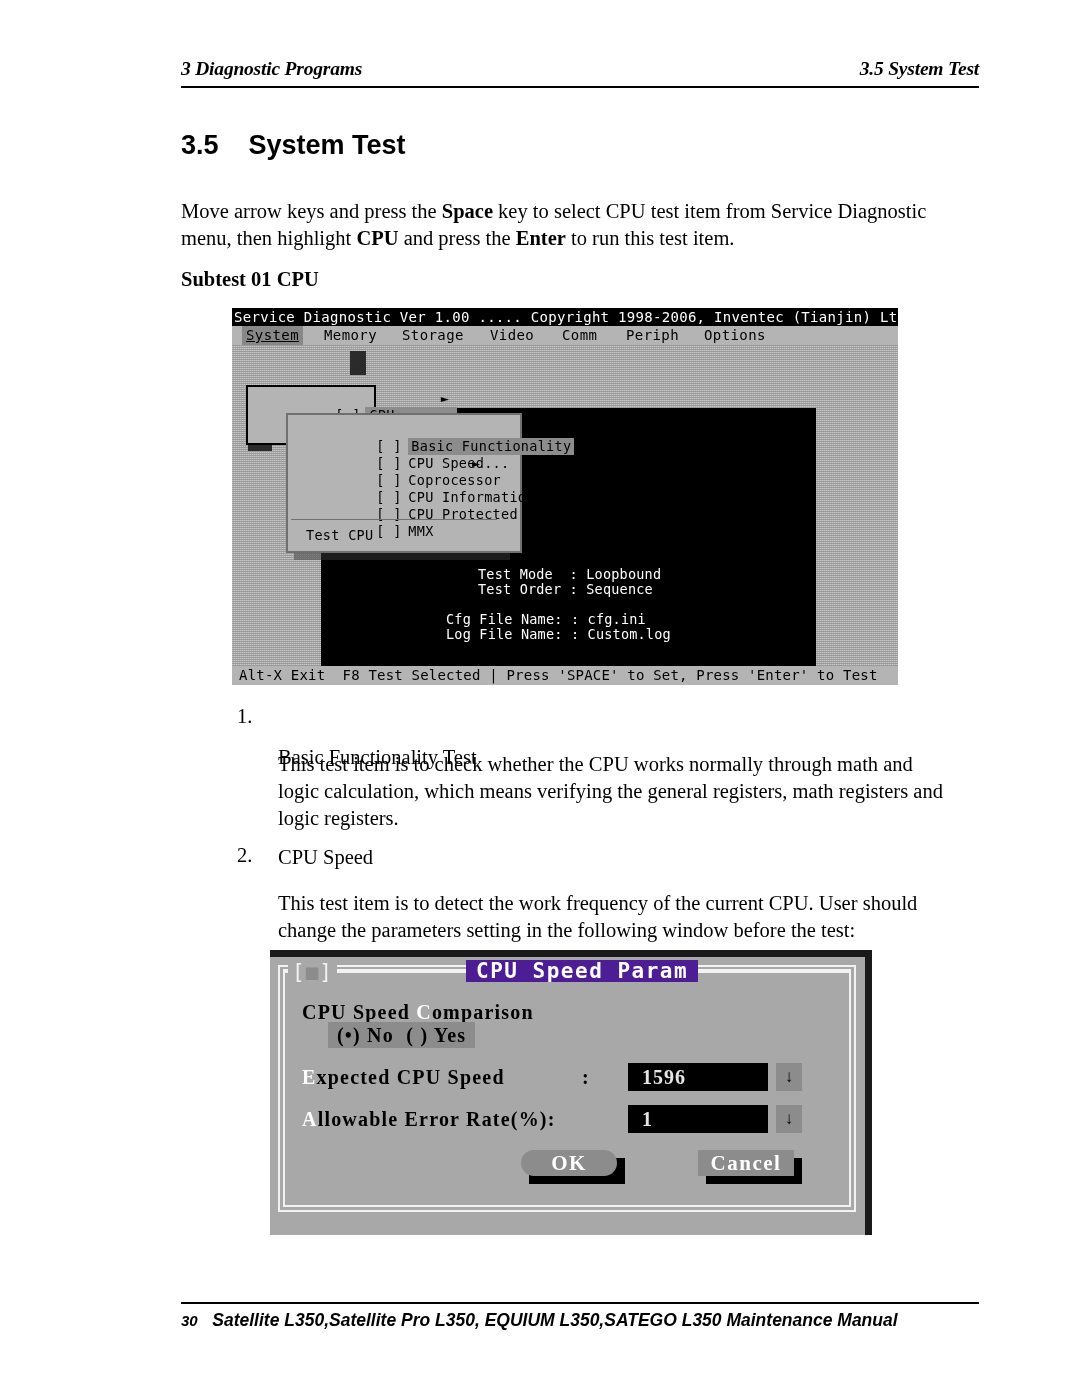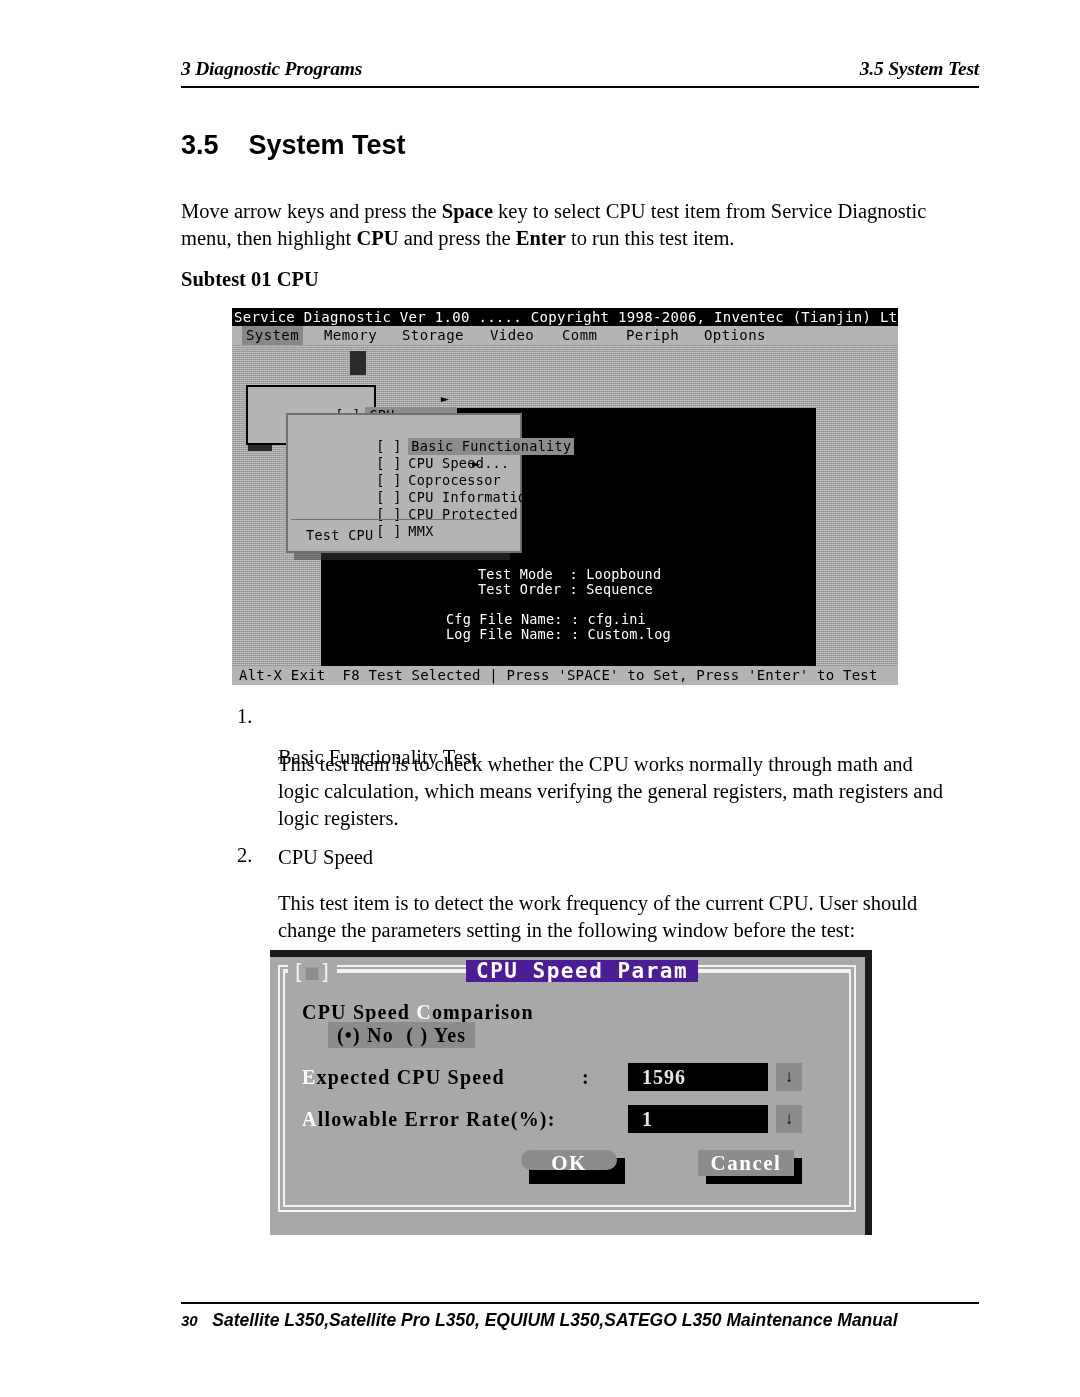--- a/index.html
+++ b/index.html
@@ -435,21 +435,21 @@
     <span>Move arrow keys and press the </span><b>Space</b><span> key to select CPU test item from Service Diagnostic menu, then highlight </span><b>CPU</b><span> and press the </span><b>Enter</b><span> to run this test item.</span>
   </div>
 
   <div class="subtest">Subtest 01 CPU</div>
 
   <div class="dos">
 
     <div class="dos-title">Service Diagnostic Ver 1.00 ..... Copyright 1998-2006, Inventec (Tianjin) Ltd.</div>
 
     <div class="dos-menubar">
-      <span class="mi sel" style="left:10px;">System</span>
+      <span class="mi sel" style="left:10px;text-decoration:underline;">System</span>
       <span class="mi" style="left:88px;">Memory</span>
       <span class="mi" style="left:166px;">Storage</span>
       <span class="mi" style="left:254px;">Video</span>
       <span class="mi" style="left:326px;">Comm</span>
       <span class="mi" style="left:390px;">Periph</span>
       <span class="mi" style="left:468px;">Options</span>
     </div>
 
     <div class="dos-desktop">
 
@@ -543,21 +543,21 @@
   <div class="dlg-label" style="left:582px; top:1066px;">:</div>
   <div class="field" style="left:628px; top:1063px; width:140px; height:28px;">1596</div>
   <div class="spin" style="left:776px; top:1063px;">↓</div>
 
   <div class="dlg-label" style="left:302px; top:1108px;"><span class="hot">A</span><span>llowable Error Rate(%):</span></div>
   <div class="field" style="left:628px; top:1105px; width:140px; height:28px;">1</div>
   <div class="spin" style="left:776px; top:1105px;">↓</div>
 
   <div class="btn-wrap" style="left:521px; top:1150px; width:96px; height:26px;">
     <div class="btn-shadow"></div>
-    <div class="btn" style="width:96px; height:20px; line-height:26px;border-radius:13px;">OK</div>
+    <div class="btn" style="width:96px; height:26px; line-height:26px;border-radius:13px;">OK</div>
   </div>
 
   <div class="btn-wrap" style="left:698px; top:1150px; width:96px; height:26px;">
     <div class="btn-shadow"></div>
     <div class="btn" style="width:96px; height:26px; line-height:26px;">Cancel</div>
   </div>
 
   <div class="rule-bottom"></div>
   <div class="footer"><span class="pg">30</span>&nbsp;&nbsp;&nbsp;<span>Satellite L350,Satellite Pro L350, EQUIUM L350,SATEGO L350 Maintenance Manual</span></div>
 

